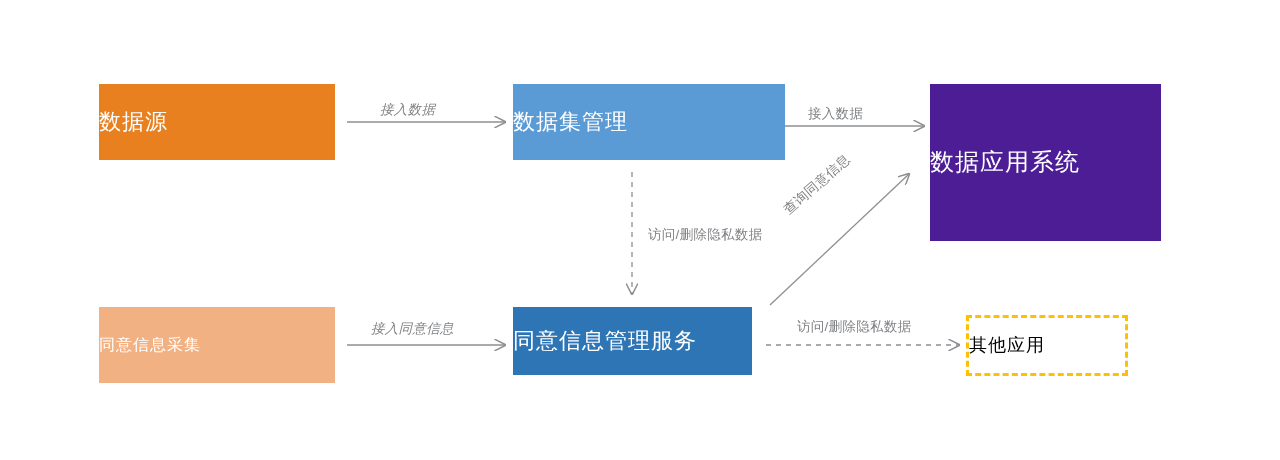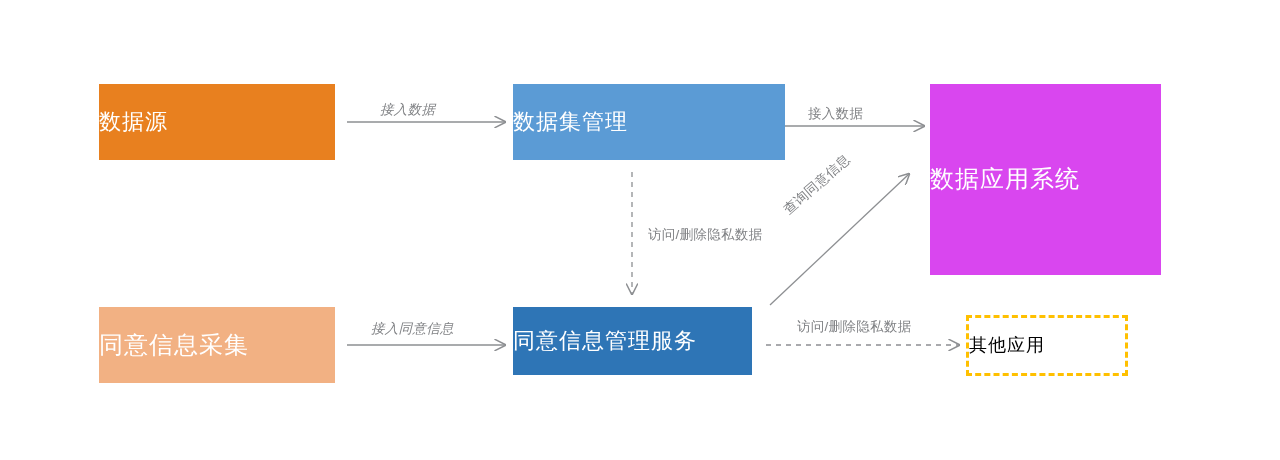--- a/index.html
+++ b/index.html
@@ -41,30 +41,30 @@
     color: #ffffff;
     font-size: 22px;
   }
   #node-dataset-mgmt {
     left: 513px; top: 84px;  width: 272px; height: 76px;
     background: #5B9BD5;
     color: #ffffff;
     font-size: 22px;
   }
   #node-data-app-system {
-    left: 930px; top: 84px;  width: 231px; height: 191px;
-    background: #d946ef;
+    left: 930px; top: 84px;  width: 231px; height: 157px;
+    background: #4c1d95;
     color: #ffffff;
     font-size: 24px;
   }
   #node-consent-collect {
     left: 99px;  top: 307px; width: 236px; height: 76px;
     background: #F2B183;
     color: #ffffff;
-    font-size: 24px;
+    font-size: 16px;
   }
   #node-consent-mgmt-service {
     left: 513px; top: 307px; width: 239px; height: 68px;
     background: #2E75B6;
     color: #ffffff;
     font-size: 22px;
   }
   
   #node-other-apps {
     left: 966px; top: 315px; width: 162px; height: 61px;

